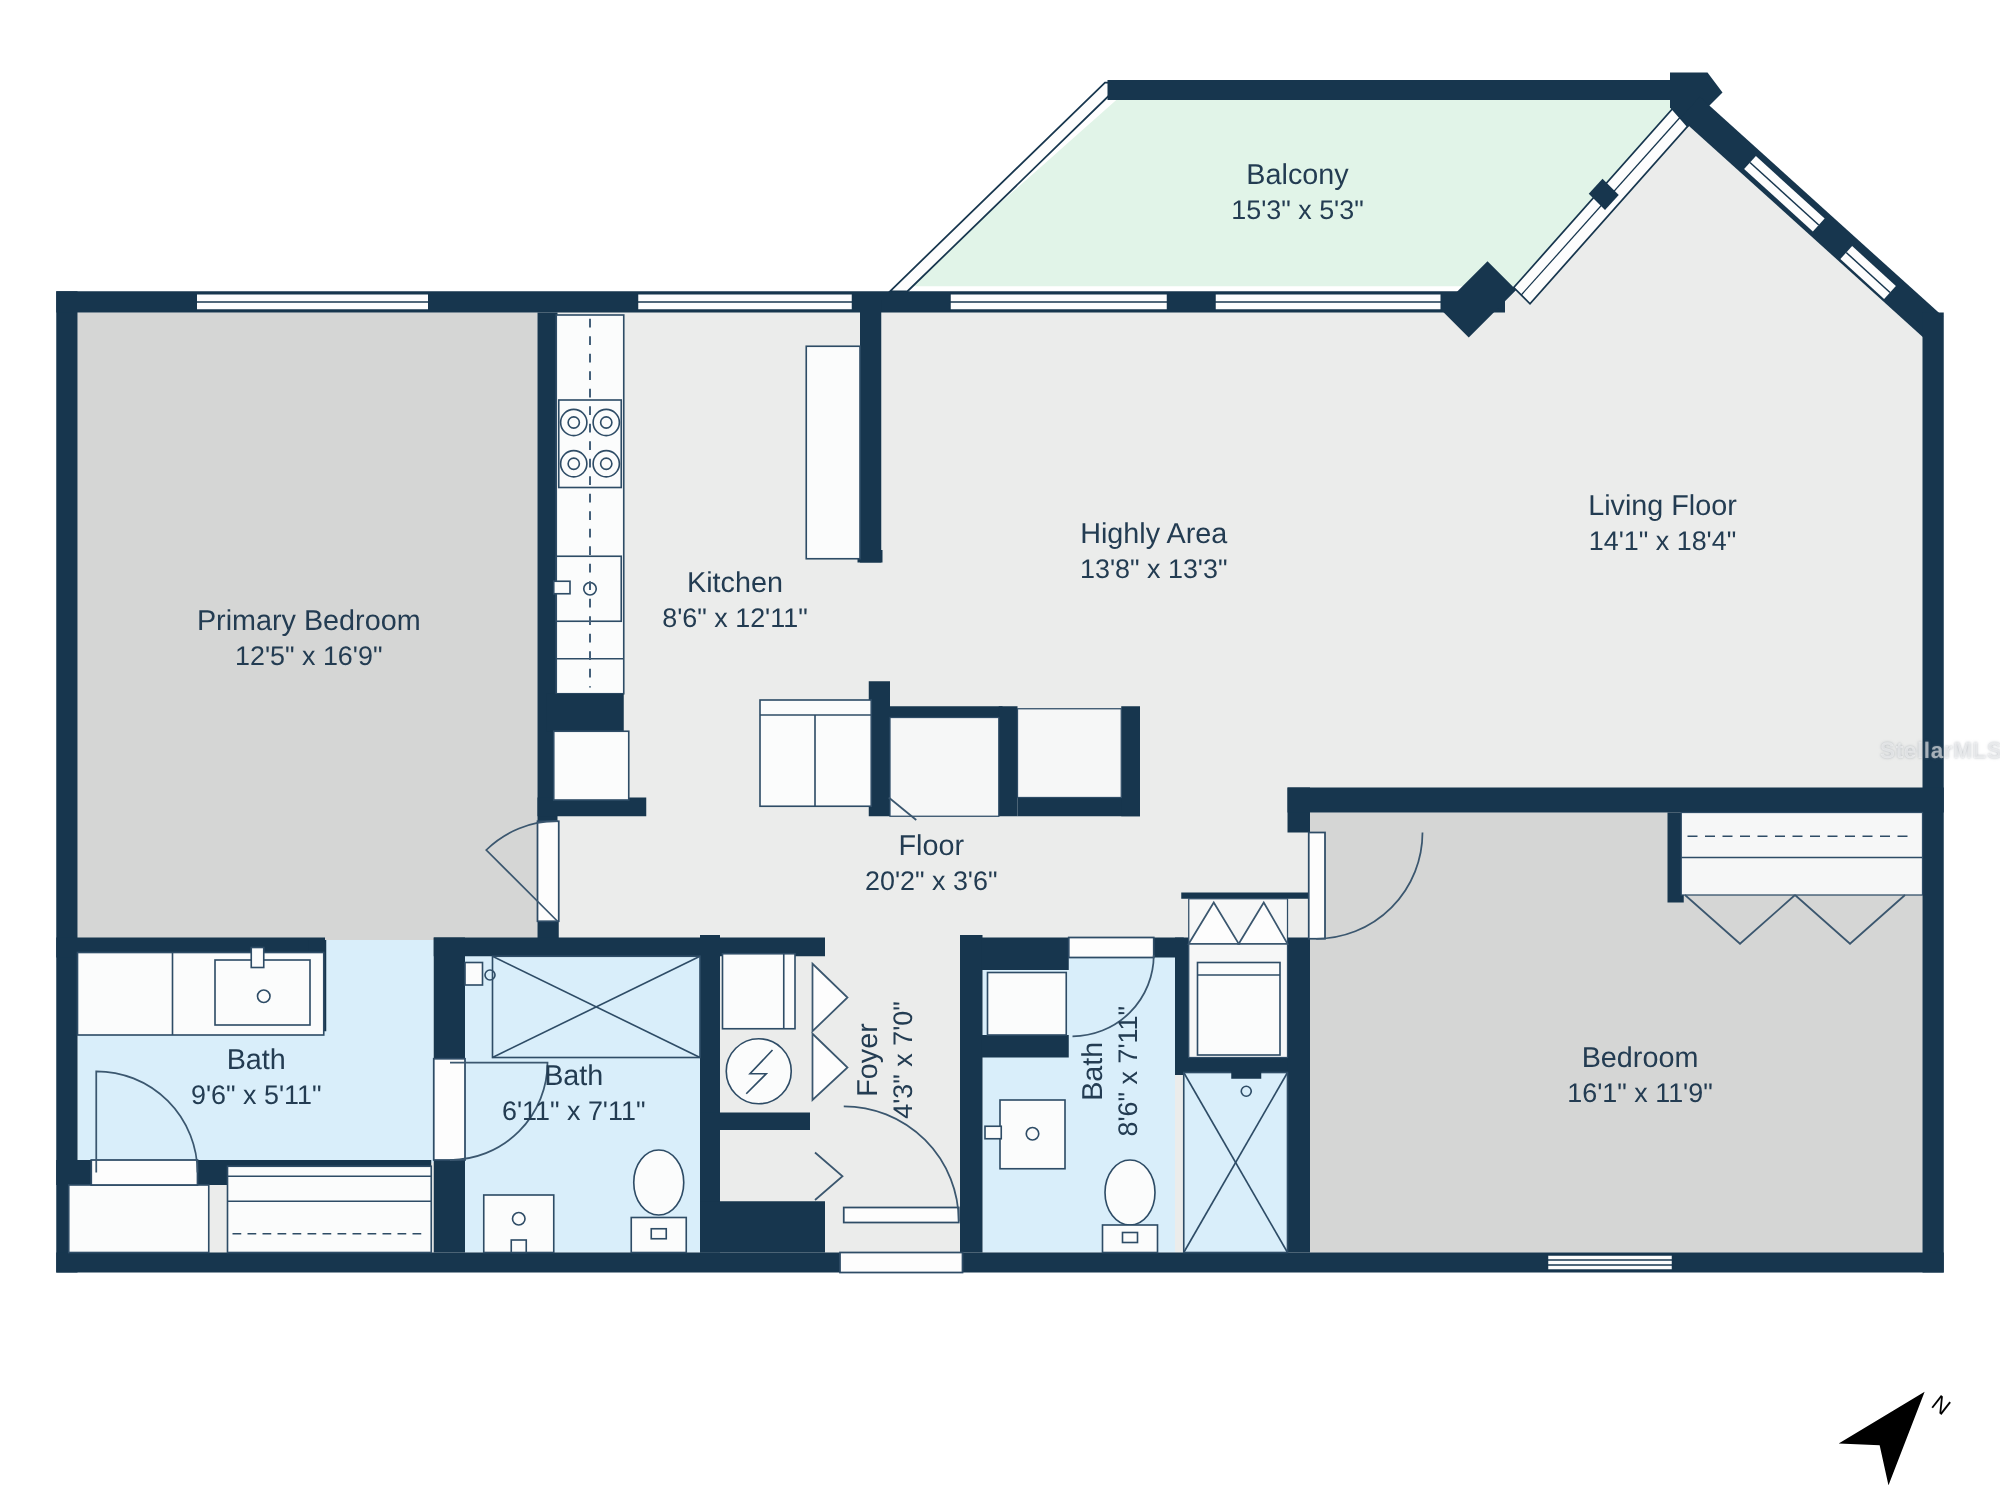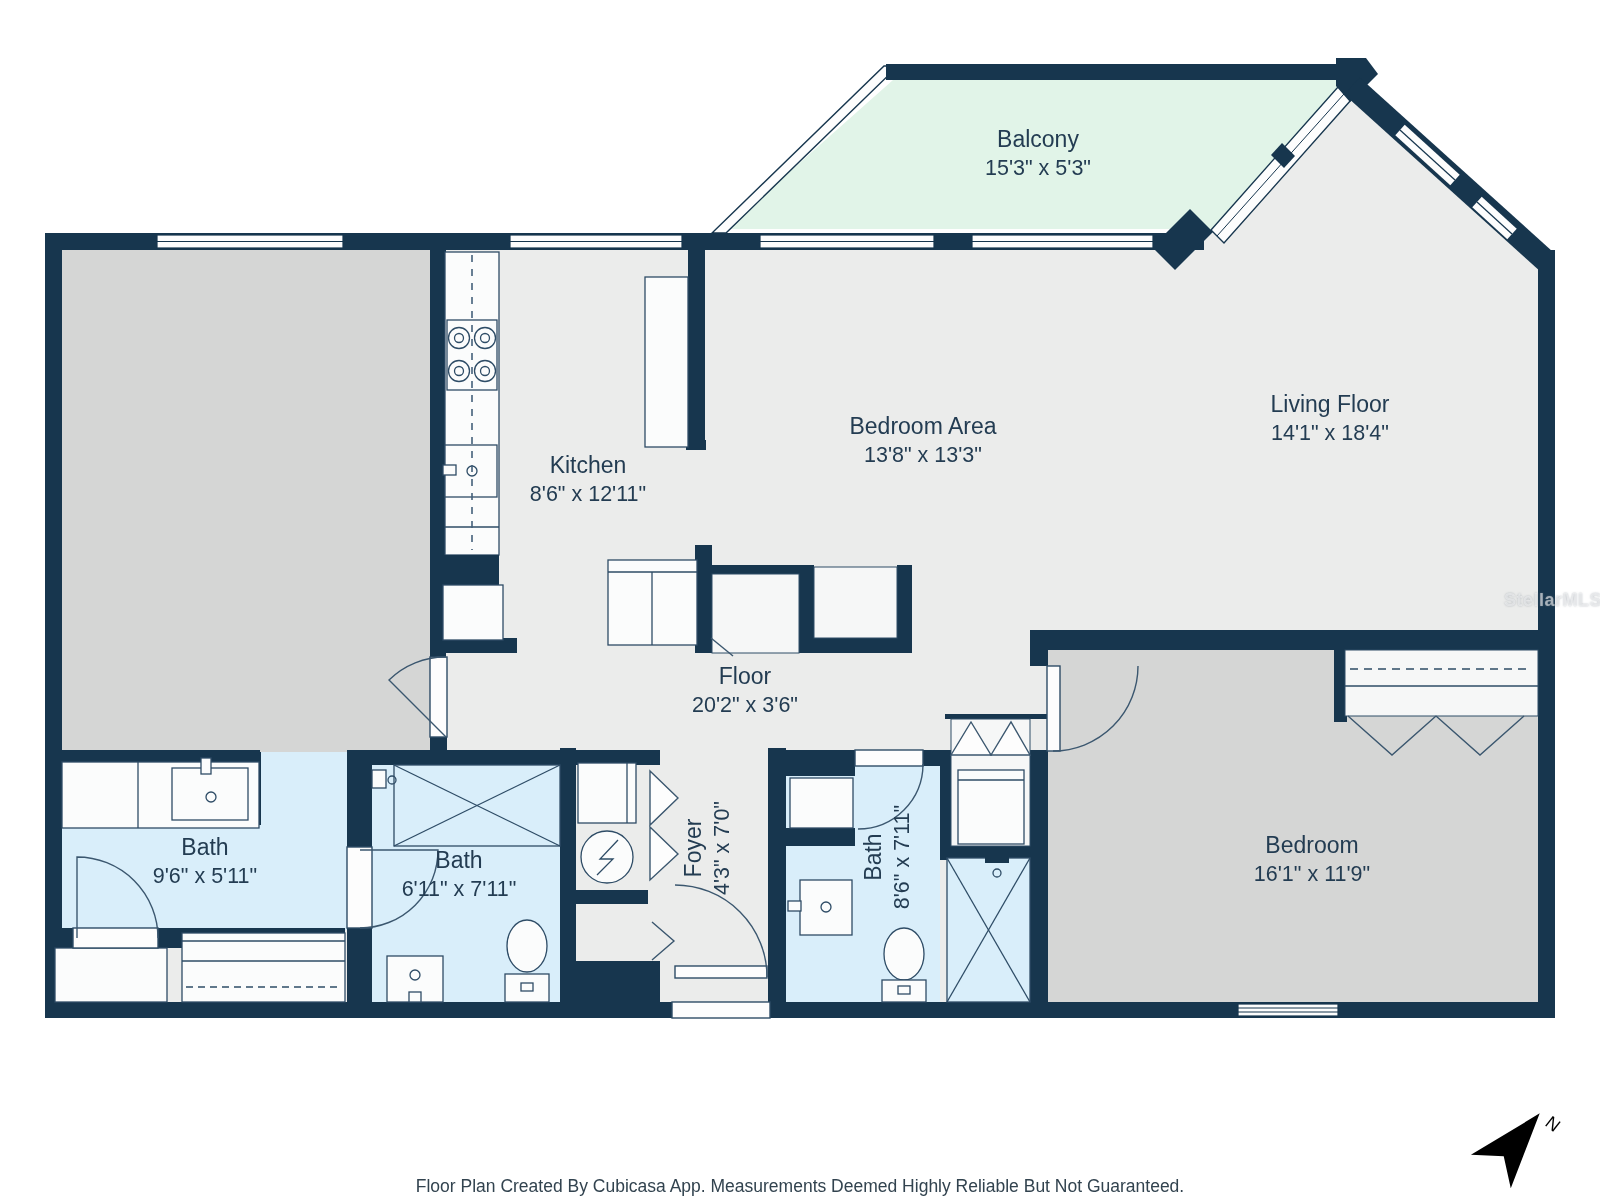--- a/index.html
+++ b/index.html
@@ -279,26 +279,30 @@
     </g>
   </g>
 
   <line x1="733" y1="656" x2="711" y2="638" stroke="#3b576f" stroke-width="1.4"></line>
 </svg>
 
 <div class="rlabel" style="left:1038px;top:154px;">
   <div class="rname">Balcony</div>
   <div class="rdims">15'3" x 5'3"</div>
 </div>
+<div class="rlabel" style="left:247px;top:511px;">
+  <div class="rname">Primary Bedroom</div>
+  <div class="rdims">12'5" x 16'9"</div>
+</div>
 <div class="rlabel" style="left:588px;top:480px;">
   <div class="rname">Kitchen</div>
   <div class="rdims">8'6" x 12'11"</div>
 </div>
 <div class="rlabel" style="left:923px;top:441px;">
-  <div class="rname">Bedroom Area</div>
+  <div class="rname">Highly Area</div>
   <div class="rdims">13'8" x 13'3"</div>
 </div>
 <div class="rlabel" style="left:1330px;top:419px;">
   <div class="rname">Living Floor</div>
   <div class="rdims">14'1" x 18'4"</div>
 </div>
 <div class="rlabel" style="left:745px;top:691px;">
   <div class="rname">Floor</div>
   <div class="rdims">20'2" x 3'6"</div>
 </div>
@@ -318,21 +322,20 @@
   <div class="rname">Bath</div>
   <div class="rdims">8'6" x 7'11"</div>
 </div>
 <div class="rlabel" style="left:1280px;top:860px;margin-left:32px;">
   <div class="rname">Bedroom</div>
   <div class="rdims">16'1" x 11'9"</div>
 </div>
 
 <div id="watermark">StellarMLS</div>
 
-<div id="footer-text">Floor Plan Created By Cubicasa App. Measurements Deemed Highly Reliable But Not Guaranteed.</div>
 
 <div id="compass">
   <svg width="110" height="100" viewBox="0 0 110 100">
     <g transform="translate(52,56) rotate(40)">
       <polygon points="0,-40 26,36 0,16 -26,36" fill="#000"></polygon>
     </g>
   </svg>
   <span class="nlabel">N</span>
 </div>
 

